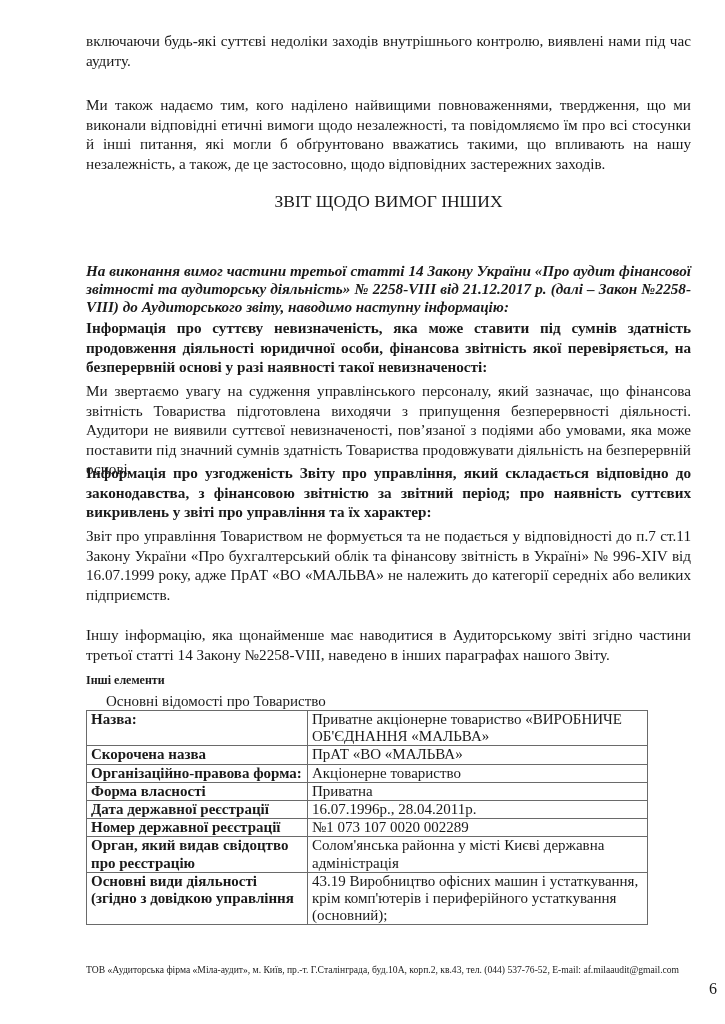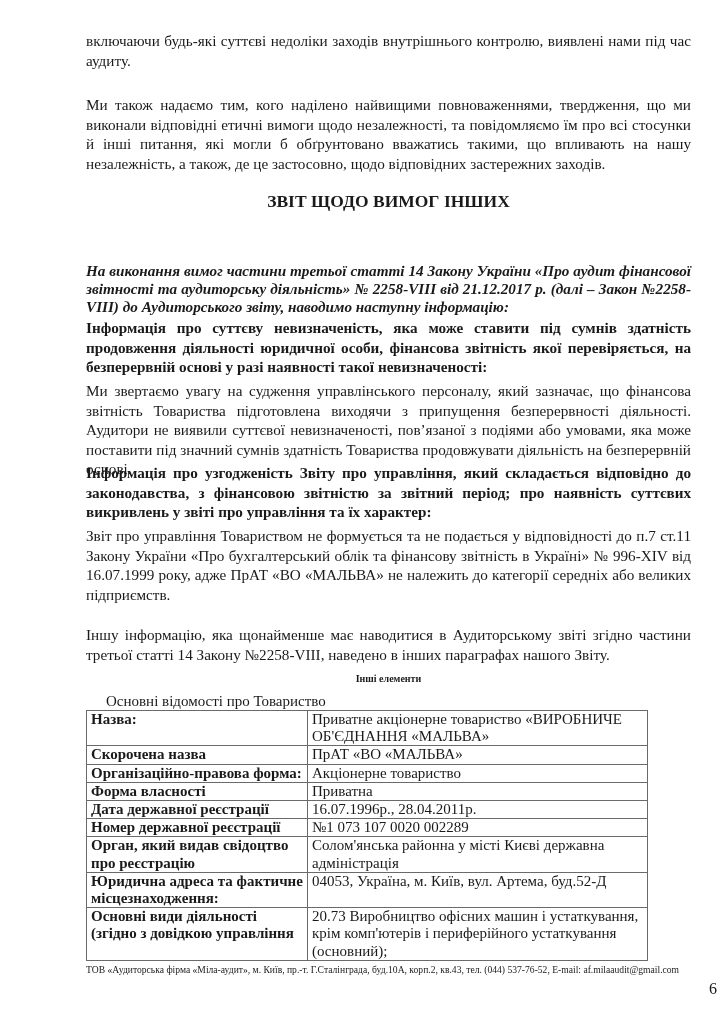--- a/index.html
+++ b/index.html
@@ -3,28 +3,28 @@
 <meta charset="utf-8">
 <style>
   html, body { margin: 0; padding: 0; background: #ffffff; }
   body { width: 725px; height: 1024px; position: relative; overflow: hidden;
          font-family: "Liberation Serif", "DejaVu Serif", serif; color: #1a1a1a; }
   .page { position: absolute; left: 86px; top: 0; width: 605px; }
   p { margin: 0; font-size: 15.2px; line-height: 19.6px; text-align: justify; }
   .p1 { position: absolute; top: 31px; width: 605px; }
   .p2 { position: absolute; top: 95px; width: 605px; }
   .heading { position: absolute; top: 190px; width: 605px; text-align: center;
-             font-weight: bold; font-size: 17.5px; line-height: 23px; }
+             font-weight: normal; font-size: 17.5px; line-height: 23px; }
   .intro { position: absolute; top: 262px; width: 605px; font-weight: bold; font-style: italic; line-height: 18.2px; }
   .b1 { position: absolute; top: 318px; width: 605px; font-weight: bold; }
   .t1 { position: absolute; top: 381px; width: 605px; }
   .b2 { position: absolute; top: 463px; width: 605px; font-weight: bold; }
   .t2 { position: absolute; top: 526px; width: 605px; }
   .t3 { position: absolute; top: 625px; width: 605px; }
-  .sub { position: absolute; top: 673px; width: 605px; text-align: center; font-weight: bold; font-size: 10px; }
+  .sub { position: absolute; top: 673px; width: 605px; text-align: left; font-weight: bold; font-size: 12px; }
   .cap { position: absolute; top: 692px; left: 0; font-size: 15px; line-height: 18px; margin-left: 20px; }
   table { position: absolute; top: 710px; left: 0; width: 562px; border-collapse: collapse; }
   td { border: 1px solid #6a6a6a; font-size: 15px; line-height: 17.2px; padding: 0 4px 0 4px; vertical-align: top; }
   td.k { width: 212px; font-weight: bold; }
   td.v { }
   .footer { position: absolute; top: 964px; left: 0; width: 605px; text-align: left;
             font-size: 9.6px; line-height: 12px; }
   .pagenum { position: absolute; top: 980px; right: 8px; font-size: 16px; }
 </style>
 </head>
@@ -75,25 +75,21 @@
         </tr>
       <tr>
           <td class="k">Номер державної реєстрації</td>
           <td class="v">№1 073 107 0020 002289</td>
         </tr>
       <tr>
           <td class="k">Орган, який видав свідоцтво про реєстрацію</td>
           <td class="v">Солом'янська районна у місті Києві державна адміністрація</td>
         </tr>
       <tr>
-          <td class="k">Юридична адреса та фактичне місцезнаходження:</td>
-          <td class="v">04053, Україна, м. Київ, вул. Артема, буд.52-Д</td>
-        </tr>
-      <tr>
           <td class="k">Основні види діяльності (згідно з довідкою управління</td>
-          <td class="v">20.73 Виробництво офісних машин і устаткування, крім комп'ютерів і периферійного устаткування (основний);</td>
+          <td class="v">43.19 Виробництво офісних машин і устаткування, крім комп'ютерів і периферійного устаткування (основний);</td>
         </tr>
     </tbody>
   </table>
 
   <div class="footer">ТОВ «Аудиторська фірма «Міла-аудит», м. Київ, пр.-т. Г.Сталінграда, буд.10А, корп.2, кв.43,  тел. (044) 537-76-52, E-mail: af.milaaudit@gmail.com</div>
 </div>
 <div class="pagenum">6</div>
 
 </body></html>

